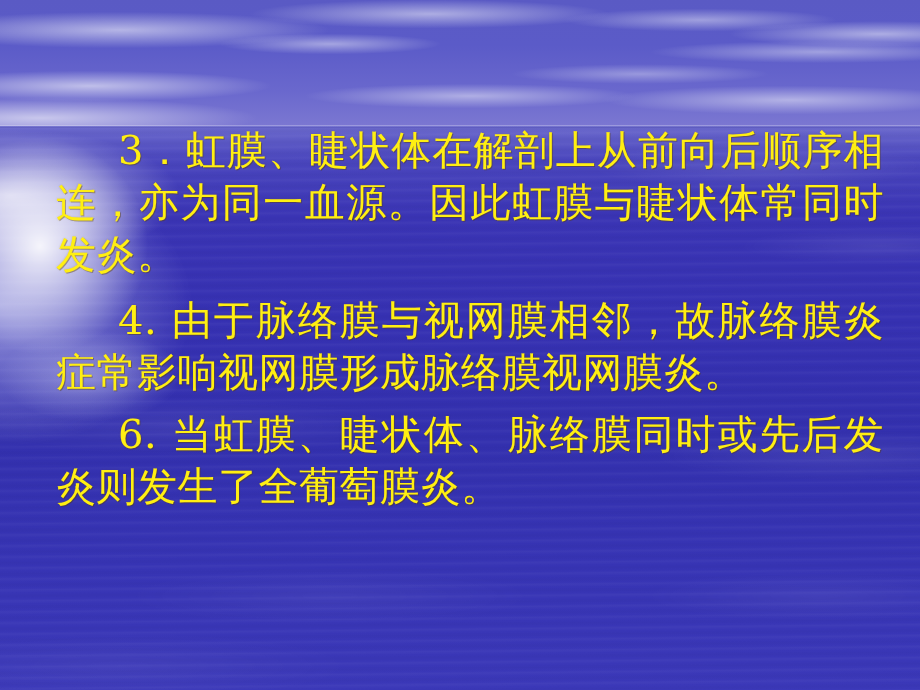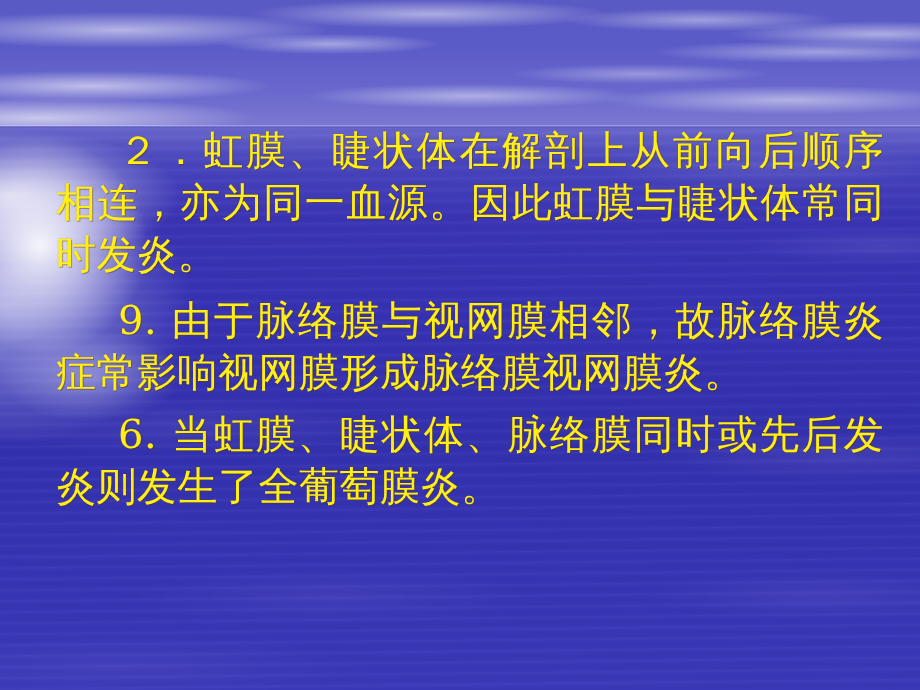--- a/index.html
+++ b/index.html
@@ -153,21 +153,21 @@
 
   <div class="bg-layer" id="sky"></div>
   <div class="bg-layer" id="ocean"></div>
   <div class="bg-layer" id="ripples"></div>
   <div class="bg-layer" id="ripples2"></div>
   <div class="bg-layer" id="glint"></div>
   <div class="bg-layer" id="horizon"></div>
 
   <div id="content">
 
-    <div class="para" id="para-2">２．虹膜、睫状体在解剖上从前向后顺序相连，亦为同一血源。因此虹膜与睫状体常同时发炎。</div>
+    <div class="para" id="para-2">3．虹膜、睫状体在解剖上从前向后顺序相连，亦为同一血源。因此虹膜与睫状体常同时发炎。</div>
 
-    <div class="para" id="para-3">9. 由于脉络膜与视网膜相邻，故脉络膜炎症常影响视网膜形成脉络膜视网膜炎。</div>
+    <div class="para" id="para-3">4. 由于脉络膜与视网膜相邻，故脉络膜炎症常影响视网膜形成脉络膜视网膜炎。</div>
 
     <div class="para" id="para-4">6. 当虹膜、睫状体、脉络膜同时或先后发炎则发生了全葡萄膜炎。</div>
 
   </div>
 
 </div>
 
 </body></html>

